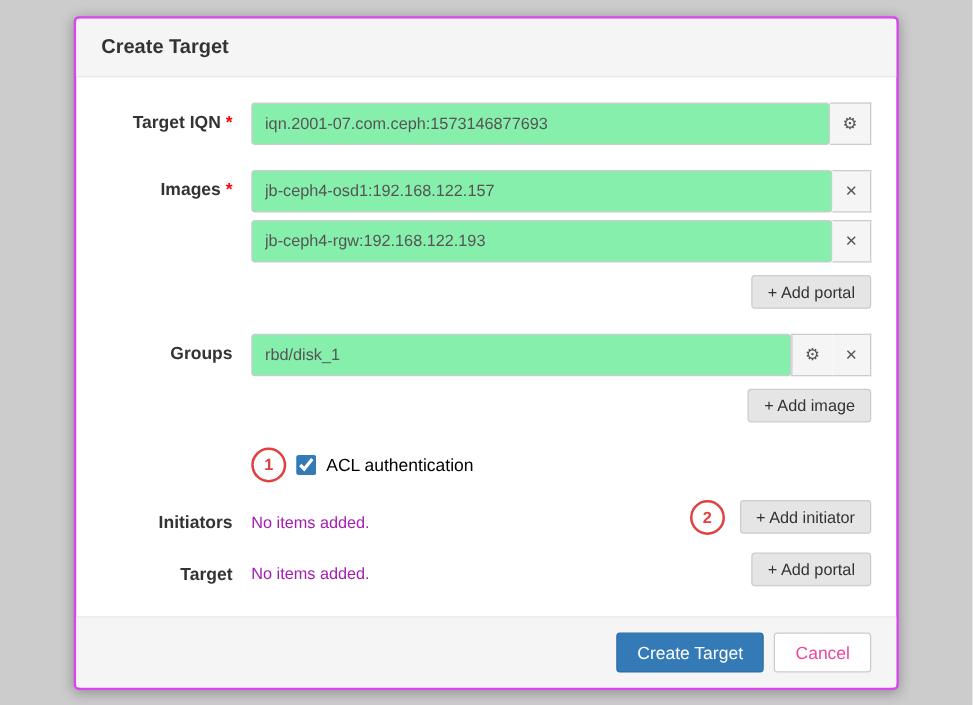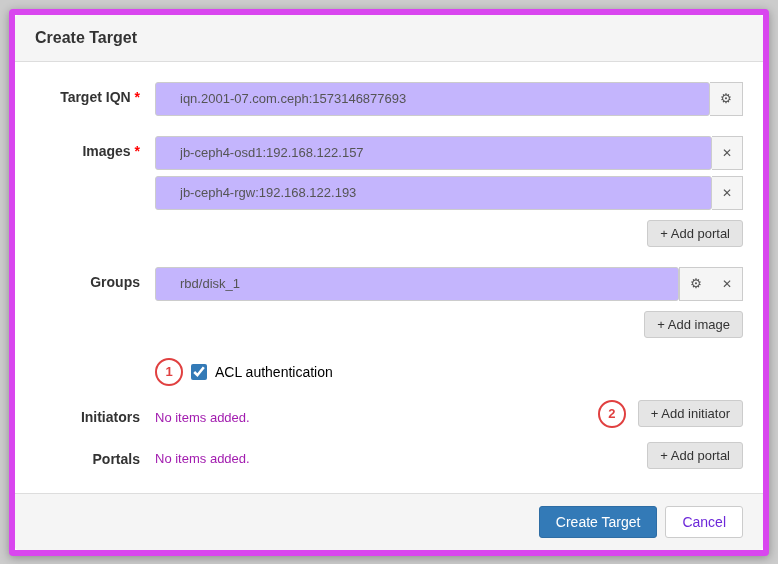--- a/index.html
+++ b/index.html
@@ -8,23 +8,23 @@
       font-size: 14px;
       background: #ccc;
       display: flex;
       align-items: center;
       justify-content: center;
       width: 778px;
       height: 564px;
     }
     .dialog {
       background: #fff;
-      border: 6px solid #d946ef;
+      border: 2px solid #d946ef;
       border-radius: 4px;
-      width: 760px;
+      width: 660px;
       box-shadow: 0 2px 10px rgba(0,0,0,0.3);
     }
     .dialog-header {
       background: #f5f5f5;
       border-bottom: 1px solid #ddd;
       padding: 14px 20px;
       border-radius: 4px 4px 0 0;
     }
     .dialog-header h2 {
       font-size: 16px;
@@ -54,26 +54,26 @@
     .form-content {
       flex: 1;
     }
     .input-with-btn {
       display: flex;
       align-items: center;
       margin-bottom: 6px;
     }
     .input-with-btn input[type="text"] {
       flex: 1;
-      padding: 6px 24px;
+      padding: 6px 10px;
       border: 1px solid #ccc;
       border-radius: 3px;
       font-size: 13px;
       color: #555;
-      background: #c4b5fd;
+      background: #86efac;
       height: 34px;
     }
     .btn-icon {
       border: 1px solid #ccc;
       background: #f5f5f5;
       padding: 6px 10px;
       cursor: pointer;
       height: 34px;
       display: flex;
       align-items: center;
@@ -151,21 +151,21 @@
       background: #337ab7;
       color: #fff;
       border: 1px solid #2e6da4;
       padding: 7px 16px;
       border-radius: 3px;
       cursor: pointer;
       font-size: 14px;
     }
     .btn-cancel {
       background: #fff;
-      color: #6d28d9;
+      color: #ec4899;
       border: 1px solid #ccc;
       padding: 7px 16px;
       border-radius: 3px;
       cursor: pointer;
       font-size: 14px;
     }
     .gear-icon::before { content: "⚙"; }
     .close-icon::before { content: "✕"; font-size: 12px; }
   </style>
 </head>
@@ -241,21 +241,21 @@
     </div>
 
     <div class="initiators-row">
       <div class="form-label">Initiators</div>
       <div class="no-items">No items added.</div>
       <span class="circle-badge">2</span>
       <button class="btn-add" style="margin-top:0; margin-left:4px;">+ Add initiator</button>
     </div>
 
     <div class="groups-row">
-      <div class="form-label">Portals</div>
+      <div class="form-label">Target</div>
       <div class="no-items">No items added.</div>
       <button class="btn-add" style="margin-top:0;">+ Add portal</button>
     </div>
 
   </div>
   <div class="dialog-footer">
     <button class="btn-primary">Create Target</button>
     <button class="btn-cancel">Cancel</button>
   </div>
 </div>

